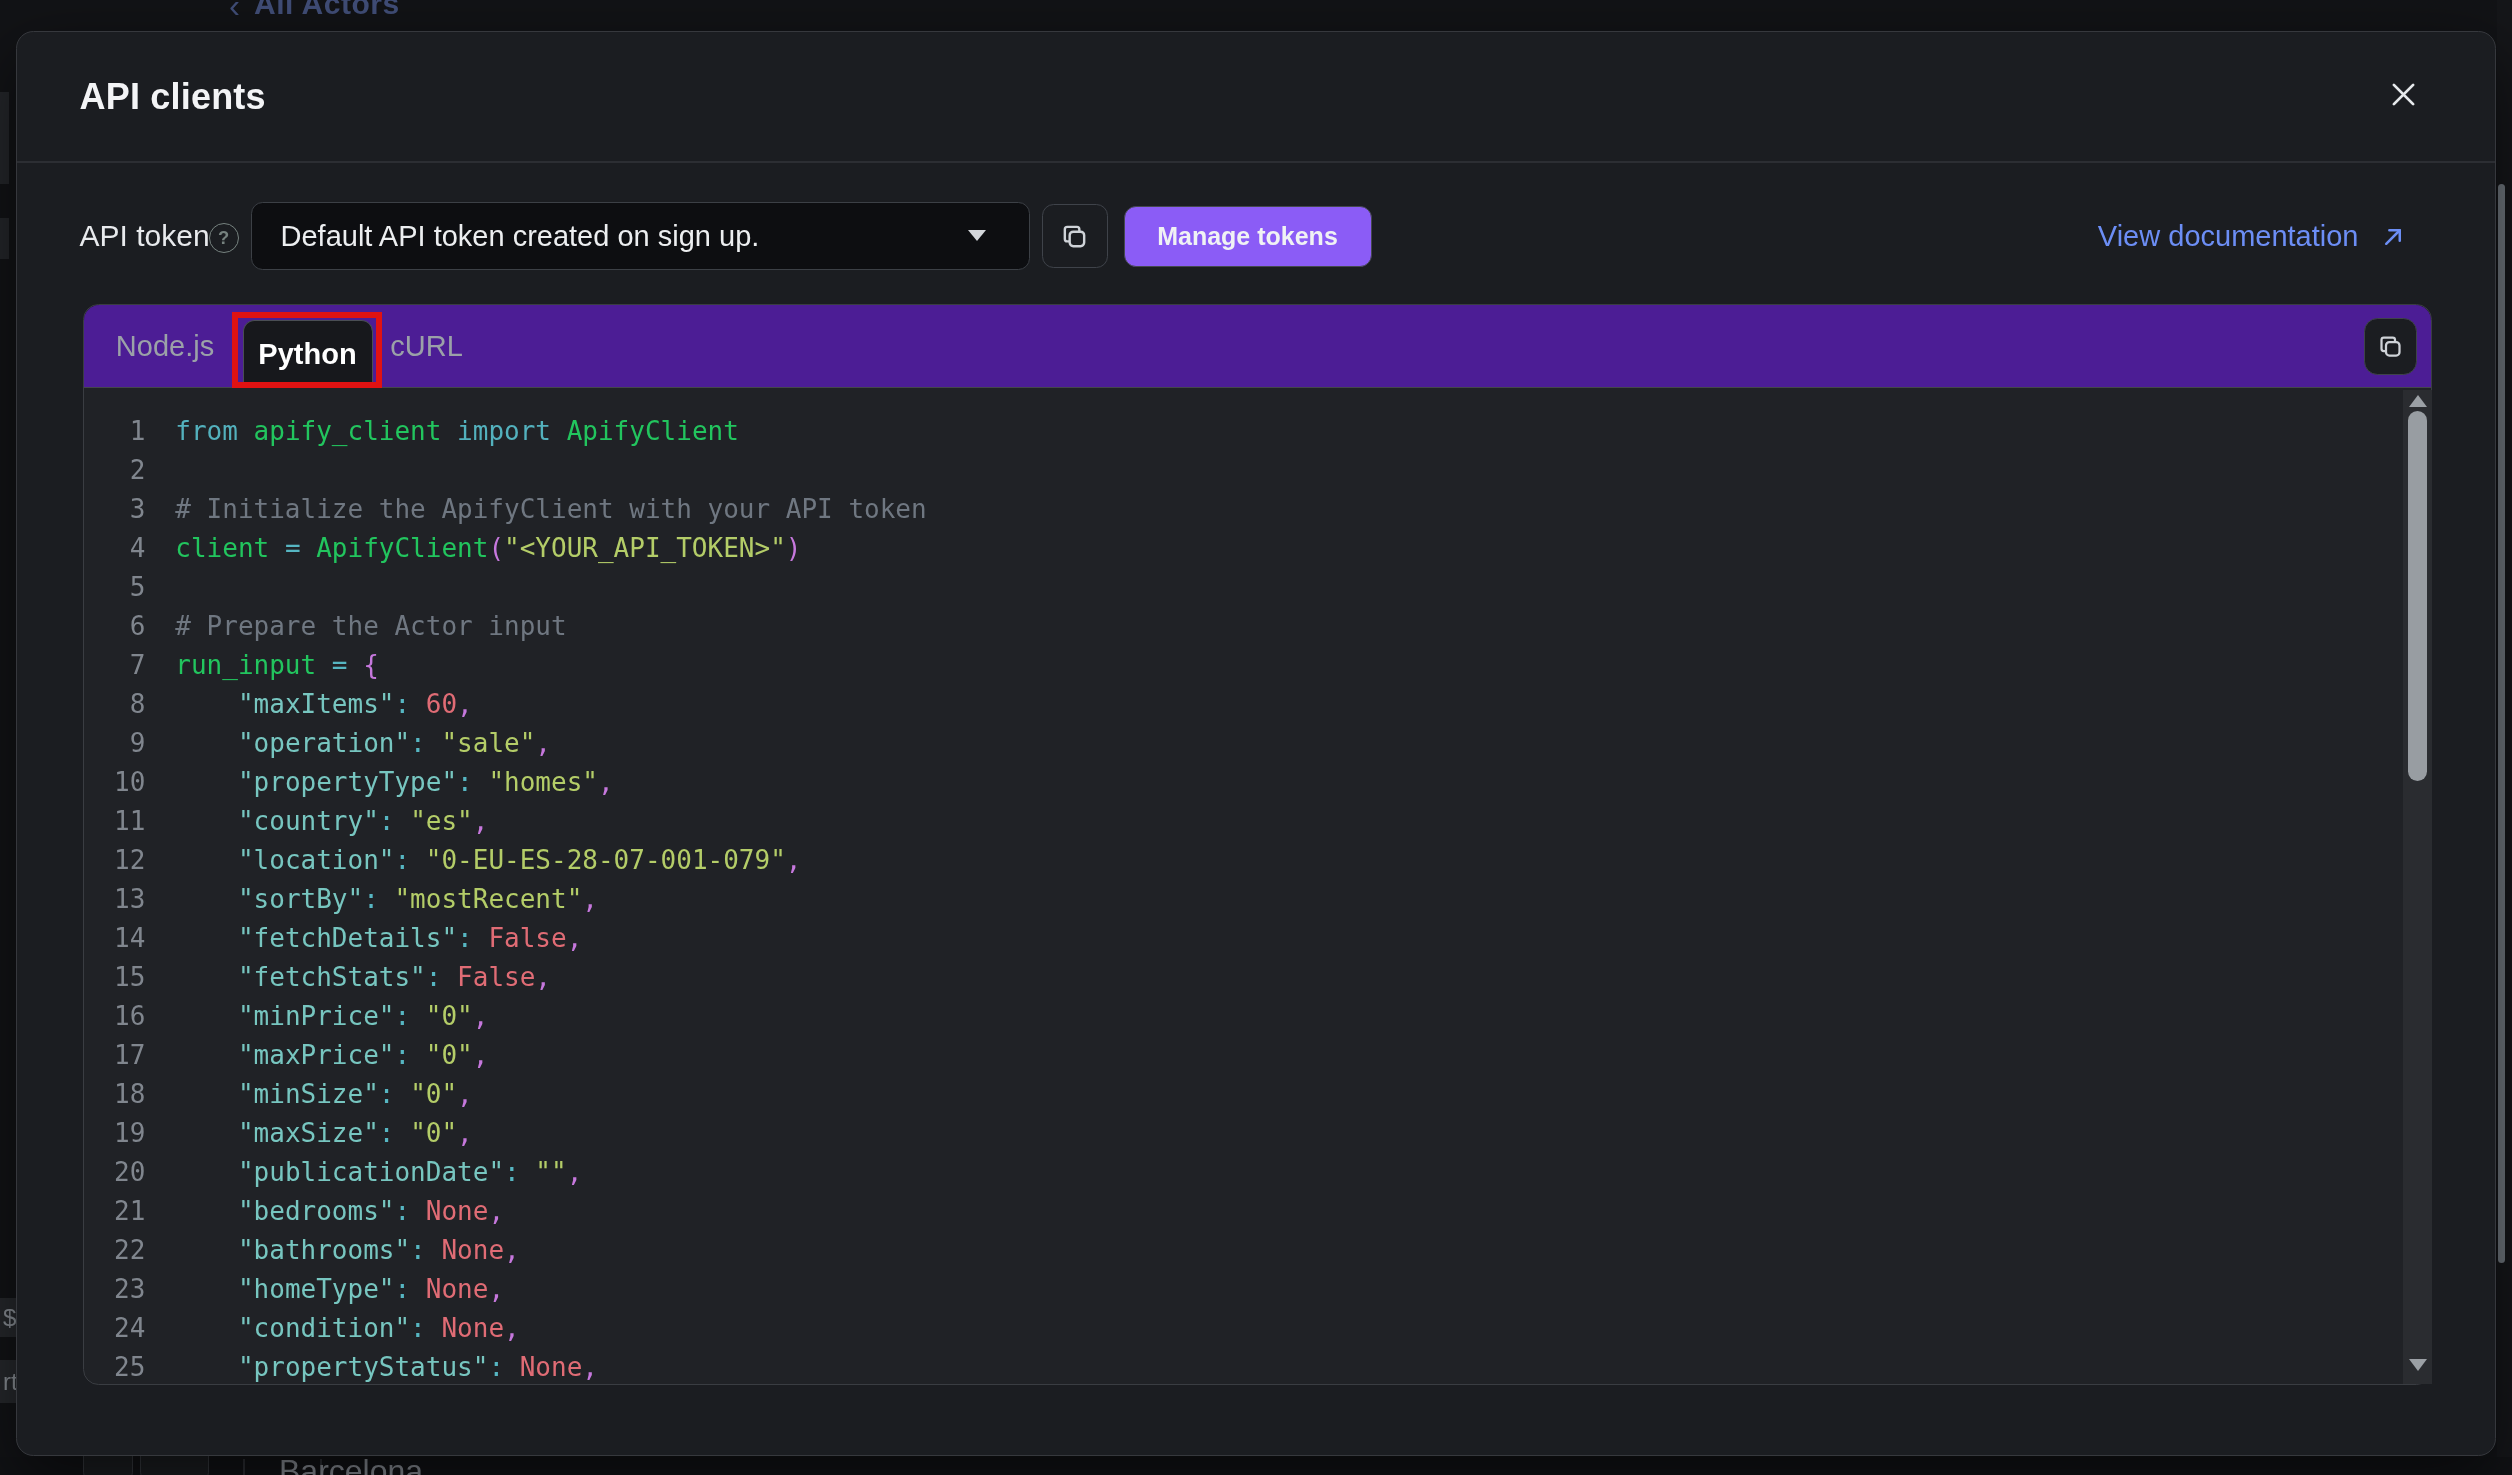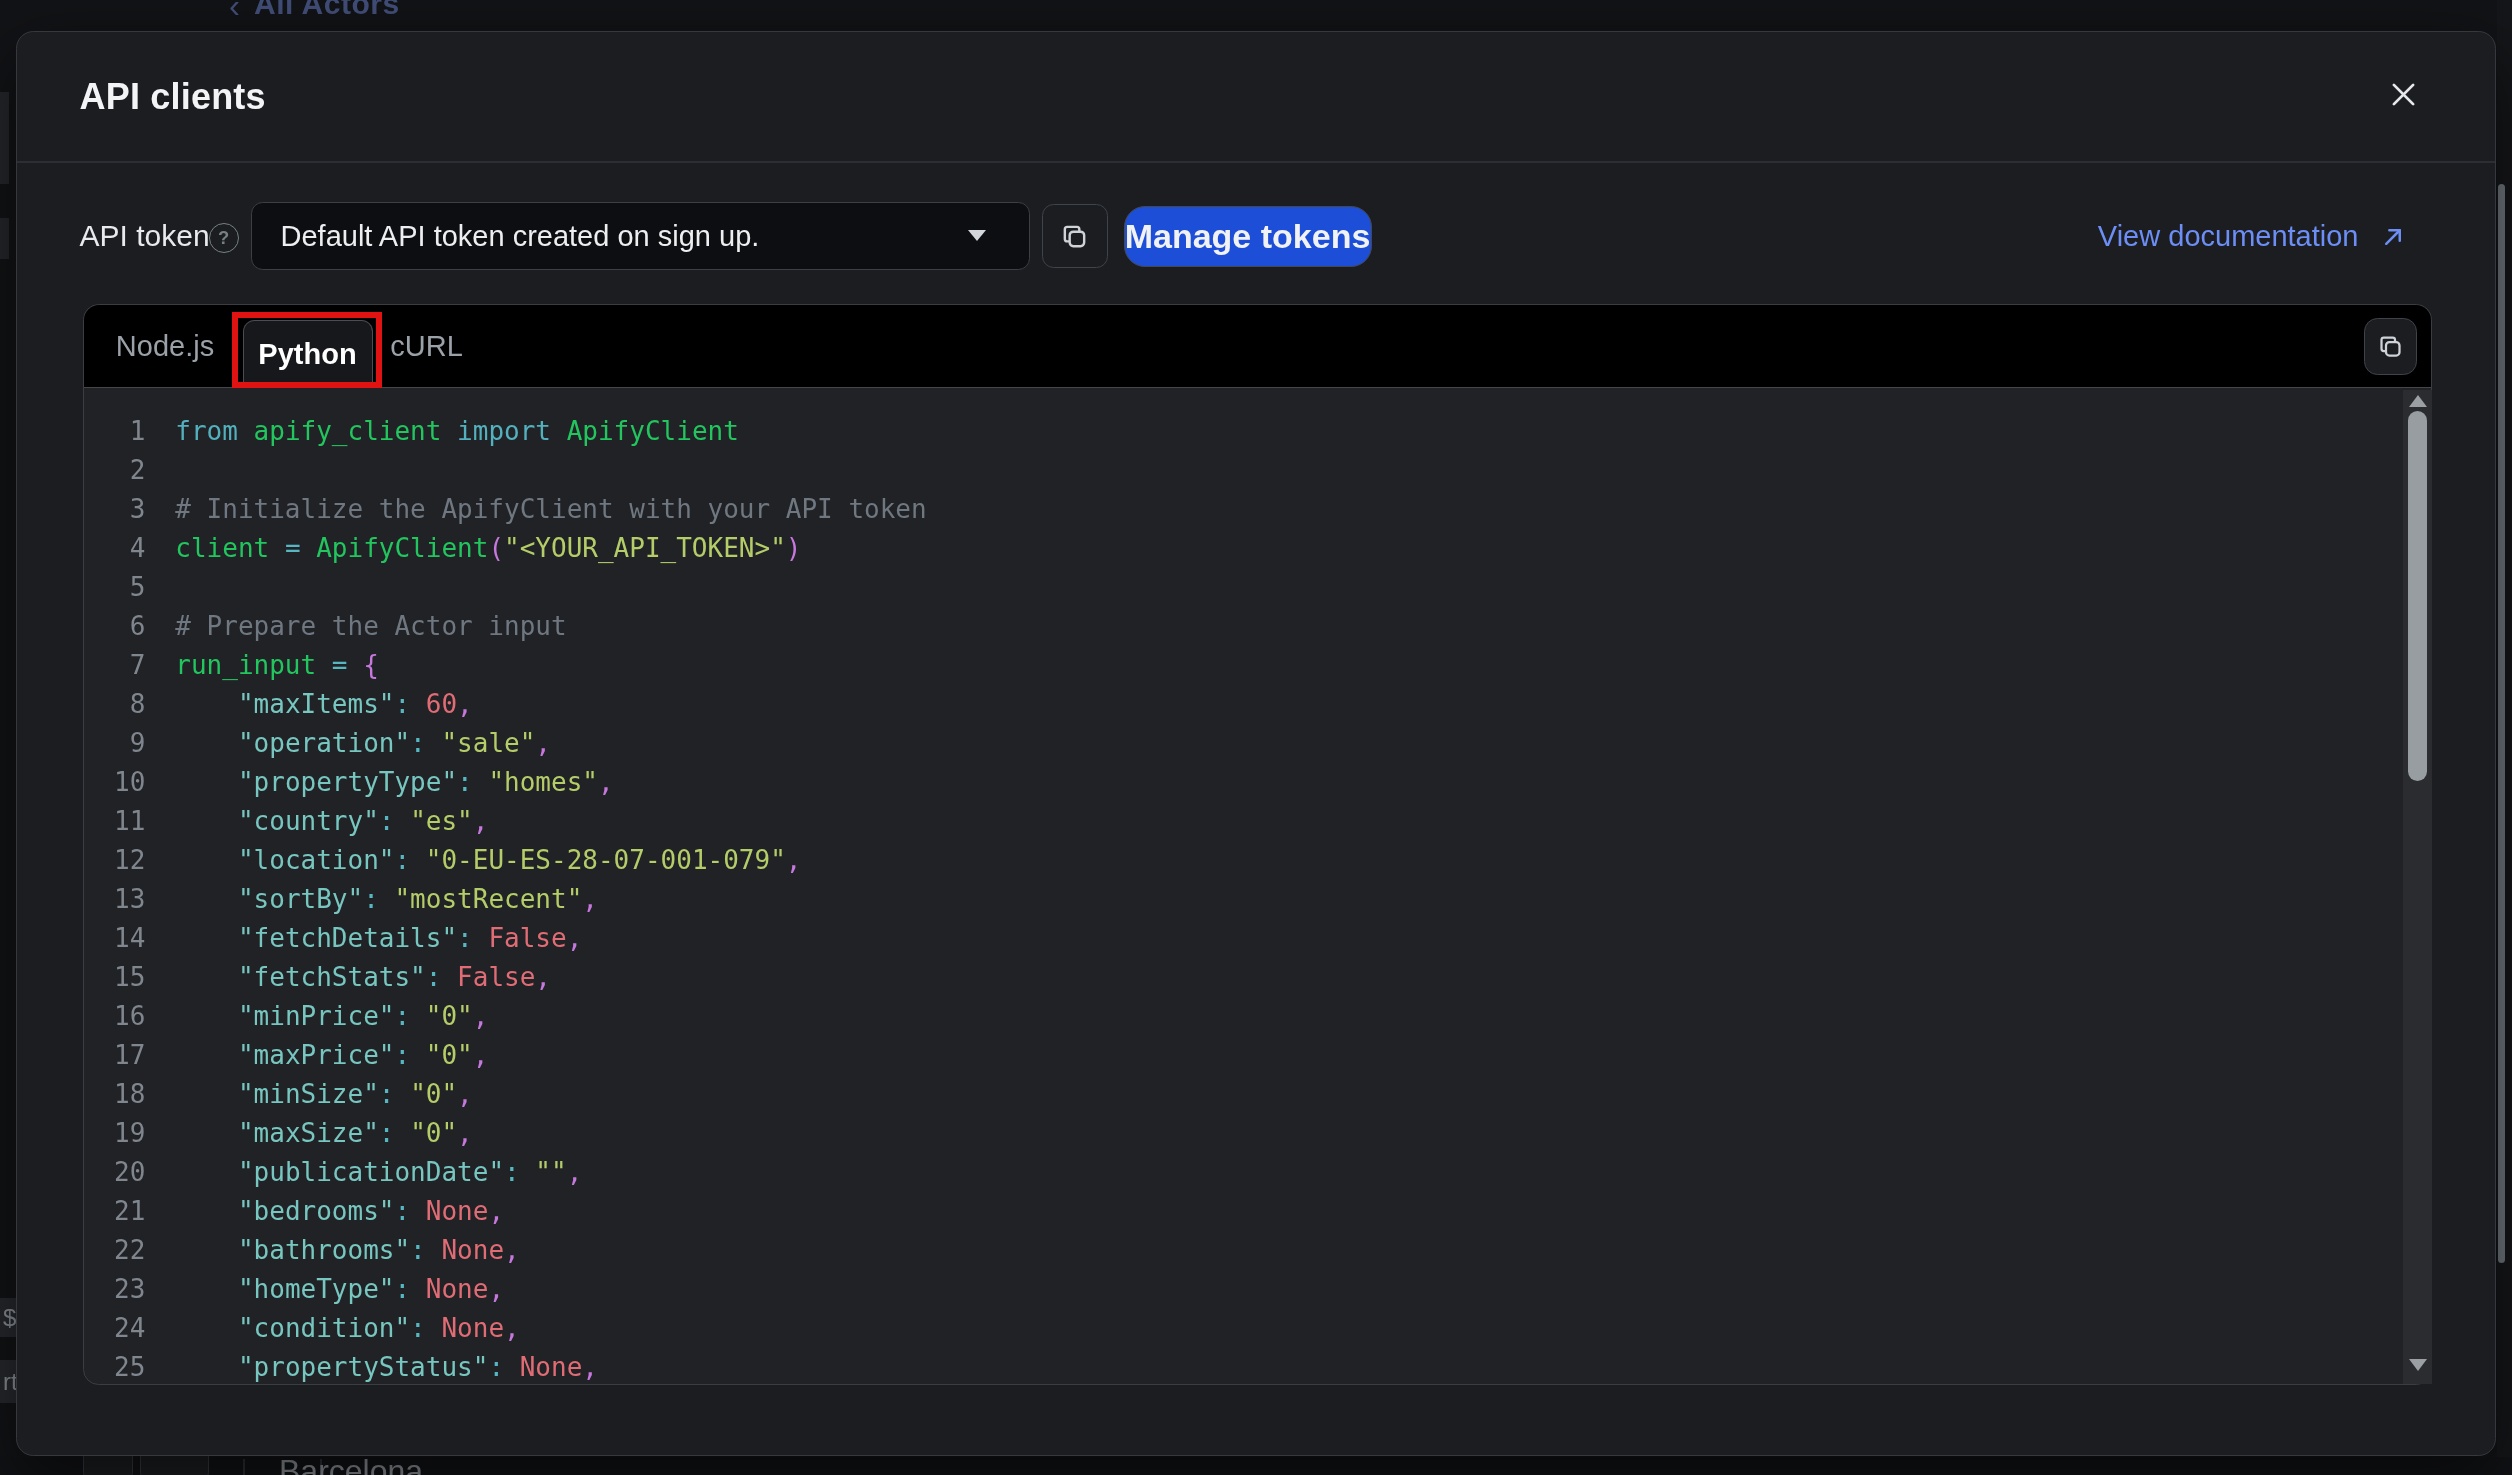--- a/index.html
+++ b/index.html
@@ -35,26 +35,26 @@
   .header-divider { position:absolute; left:0; top:129px; width:100%; height:1.9px; background:#2c2e33; }
 
   
   .token-label { position:absolute; left:63px; top:187px; font-size:30px; font-weight:500; color:#e8eaed; }
   .help-icon { position:absolute; left:192px; top:191px; width:30px; height:30px; border:1.9px solid #76827f; border-radius:50%; color:#76827f; font-size:18.4px; font-weight:700; display:flex; align-items:center; justify-content:center; }
   .token-dropdown { position:absolute; left:234px; top:170px; width:779px; height:68px; background:#0d0e11; border:1.9px solid #3c4046; border-radius:11.6px; display:flex; align-items:center; cursor:pointer; }
   .token-dropdown .val { margin-left:29px; font-size:29px; color:#eceef0; }
   .dd-caret { position:absolute; right:43px; top:27px; width:0; height:0; border-left:9.7px solid transparent; border-right:9.7px solid transparent; border-top:11.6px solid #d3d6da; }
   .icon-btn { position:absolute; background:#1b1d21; border:1.9px solid #3f434a; border-radius:11.6px; display:flex; align-items:center; justify-content:center; color:#cfd3d8; cursor:pointer; }
   .copy-token { left:1025px; top:172px; width:66px; height:64px; }
-  .manage-btn { position:absolute; left:1107px; top:174px; width:248px; height:61px; background:#1d4ed8; border:1.9px solid #45484f; border-radius:21px; color:#f0f2f4; font-size:34px; font-weight:600; display:flex; align-items:center; justify-content:center; cursor:pointer; }
+  .manage-btn { position:absolute; left:1107px; top:174px; width:248px; height:61px; background:#8b5cf6; border:1.9px solid #45484f; border-radius:12px; color:#f0f2f4; font-size:25px; font-weight:600; display:flex; align-items:center; justify-content:center; cursor:pointer; }
   .doc-link { position:absolute; right:89px; top:188px; display:flex; align-items:center; gap:22px; color:#6c8ef5; font-size:29px; font-weight:500; cursor:pointer; }
 
   
   .code-card { position:absolute; left:66px; top:272px; width:2349px; height:1081px; background:#202226; border:1px solid #3a3d42; border-radius:15.5px; }
-  .tab-strip { position:absolute; left:0; top:0; width:100%; height:83px; background:#000000; border-bottom:1.9px solid #44464a; border-radius:15.5px 15.5px 0 0; display:flex; align-items:flex-end; padding-left:33px; }
+  .tab-strip { position:absolute; left:0; top:0; width:100%; height:83px; background:#4c1d95; border-bottom:1.9px solid #44464a; border-radius:15.5px 15.5px 0 0; display:flex; align-items:flex-end; padding-left:33px; }
   .tab { position:relative; height:81px; display:flex; align-items:center; justify-content:center; font-size:29px; color:#9ba1a8; cursor:pointer; }
   .tab.t0 { width:97px; }
   .tab.t1 { width:130px; margin-left:29px; }
   .tab.t2 { width:68px; margin-left:20px; }
   .tab.active { height:67px; align-self:flex-end; background:#17181c; border:1px solid #4a4e54; border-bottom:none; border-radius:11.6px 11.6px 0 0; color:#ffffff; font-weight:700; }
   .tab.annotated::after { content:""; position:absolute; left:-11.6px; right:-10.6px; top:-8.7px; bottom:-1px; border:6.8px solid #e01212; pointer-events:none; }
   .copy-code { left:2280px; top:12.6px; width:53px; height:57px; border-radius:13.5px; }
 
   .code-area { position:absolute; left:0; top:85px; width:100%; height:995px; overflow:hidden; border-radius:0 0 15.5px 15.5px; }
   .code-lines { position:absolute; left:0; top:22px; width:100%; font-family:"DejaVu Sans Mono", monospace; font-size:26px; }

